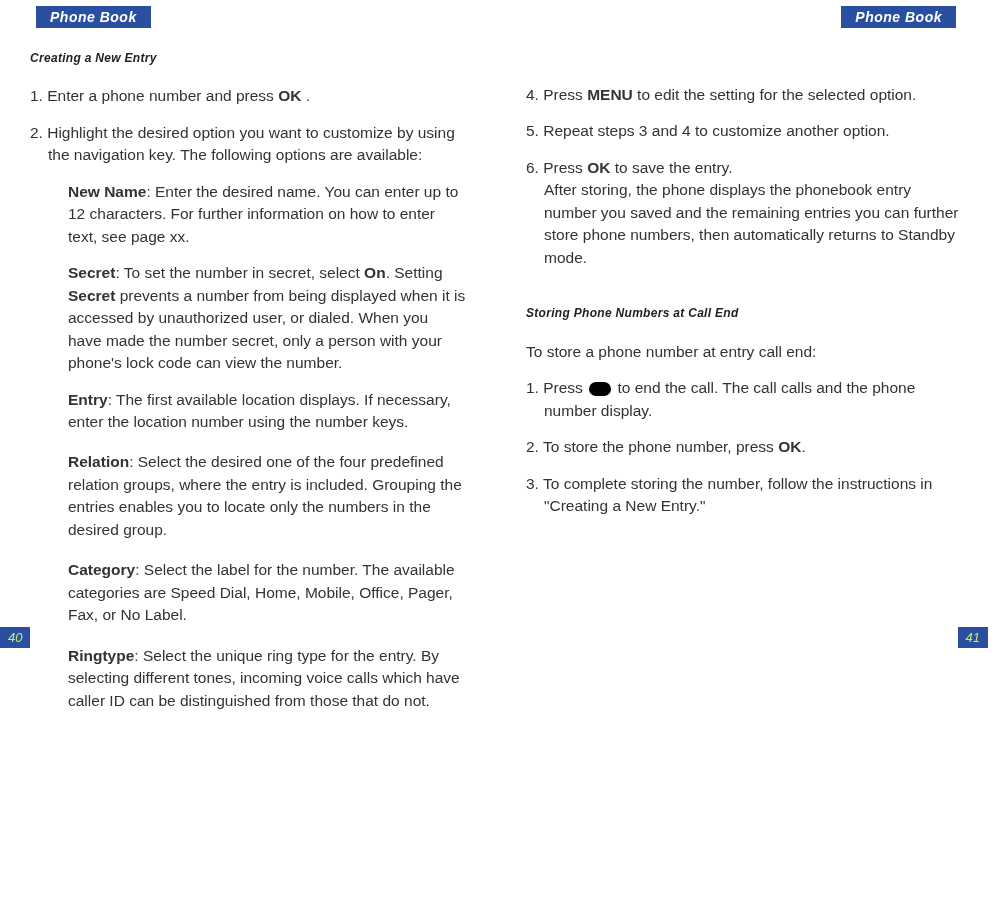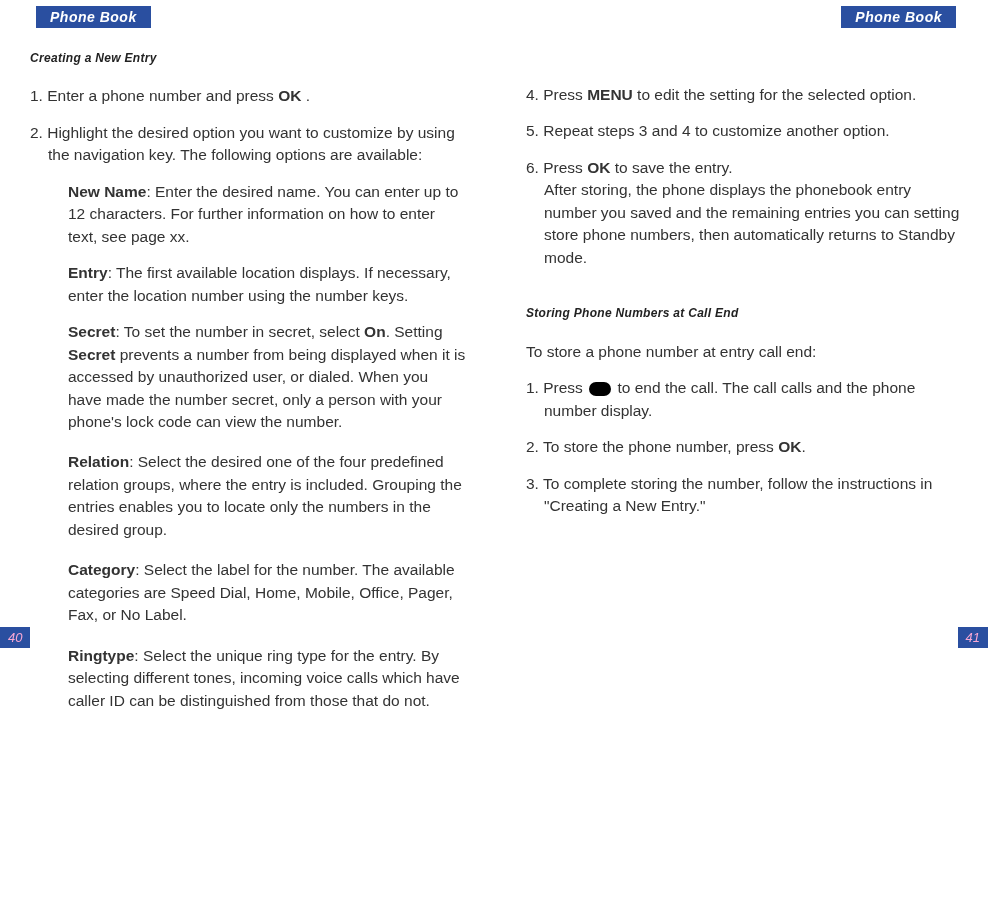--- a/index.html
+++ b/index.html
@@ -78,21 +78,21 @@
     .option-spaced {
       margin-top: 18px;
     }
     b {
       font-weight: bold;
     }
     .page-number {
       position: absolute;
       bottom: 6px;
       background: #2a4fa0;
-      color: #f9a8d4;
+      color: #bef264;
       font-size: 13px;
       padding: 3px 8px;
       font-style: italic;
     }
     .page-number-left {
       left: 0;
     }
     .page-number-right {
       right: 4px;
     }
@@ -144,25 +144,25 @@
       <span>1. Enter a phone number and press </span><b>OK</b><span> .</span>
     </div>
 
     <div class="step">2. Highlight the desired option you want to customize by using the navigation key. The following options are available:</div>
 
     <div class="option">
       <b>New Name</b><span>: Enter the desired name. You can enter up to 12 characters. For further information on how to enter text, see page xx.</span>
     </div>
 
     <div class="option">
+      <b>Secret</b><span>: To set the number in secret, select </span><b>On</b><span>. Setting </span><b>Secret</b><span> prevents a number from being displayed when it is accessed by unauthorized user, or dialed. When you have made the number secret, only a person with your phone's lock code can view the number.</span>
+    </div>
+
+    <div class="option">
       <b>Entry</b><span>: The first available location displays. If necessary, enter the location number using the number keys.</span>
-    </div>
-
-    <div class="option">
-      <b>Secret</b><span>: To set the number in secret, select </span><b>On</b><span>. Setting </span><b>Secret</b><span> prevents a number from being displayed when it is accessed by unauthorized user, or dialed. When you have made the number secret, only a person with your phone's lock code can view the number.</span>
     </div>
 
     <div class="option option-spaced">
       <b>Relation</b><span>: Select the desired one of the four predefined relation groups, where the entry is included. Grouping the entries enables you to locate only the numbers in the desired group.</span>
     </div>
 
     <div class="option option-spaced">
       <b>Category</b><span>: Select the label for the number. The available categories are Speed Dial, Home, Mobile, Office, Pager, Fax, or No Label.</span>
     </div>
 
@@ -182,21 +182,21 @@
   <div class="content content-right">
 
     <div class="step">
       <span>4. Press </span><b>MENU</b><span> to edit the setting for the selected option.</span>
     </div>
 
     <div class="step">5. Repeat steps 3 and 4 to customize another option.</div>
 
     <div class="step">
       <span>6. Press </span><b>OK</b><span> to save the entry.</span>
-      <div class="step-indent" style="text-indent:0; padding-left:0;">After storing, the phone displays the phonebook entry number you saved and the remaining entries you can setting store phone numbers, then automatically returns to Standby mode.</div>
+      <div class="step-indent" style="text-indent:0; padding-left:0;">After storing, the phone displays the phonebook entry number you saved and the remaining entries you can further store phone numbers, then automatically returns to Standby mode.</div>
     </div>
 
     <h2 style="margin-top:36px;">Storing Phone Numbers at Call End</h2>
 
     <div class="para">To store a phone number at entry call end:</div>
 
     <div class="step">
       <span>1. Press </span><span class="end-icon"></span><span> to end the call. The call calls and the phone number display.</span>
     </div>
 

